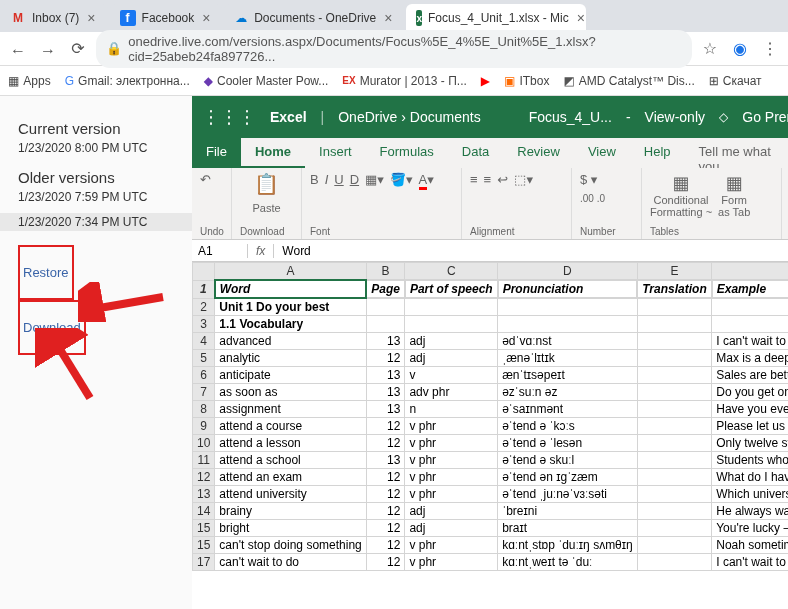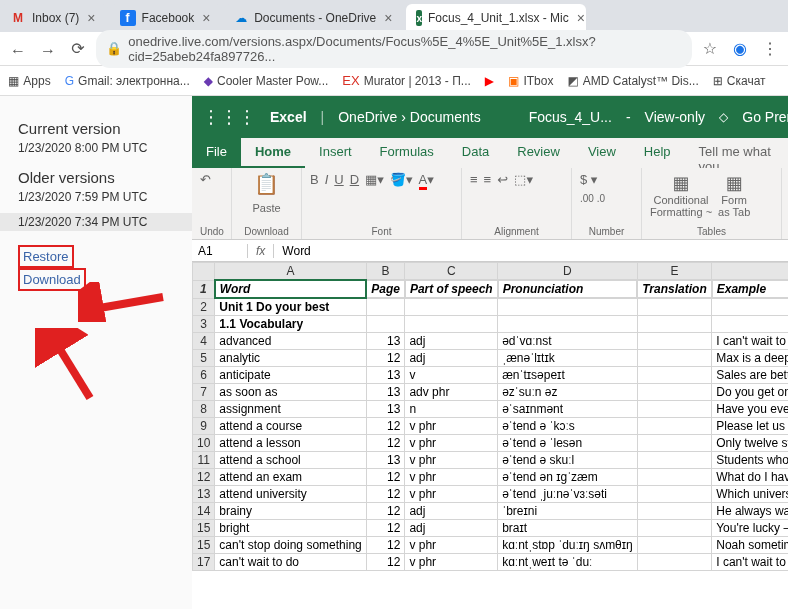--- a/index.html
+++ b/index.html
@@ -17,36 +17,36 @@
 .bookmarks-row { display: flex; align-items: center; height: 30px; background: #fff; padding: 0 8px; gap: 14px; font-size: 12px; color: #444; border-bottom: 1px solid #ddd; white-space: nowrap; overflow: hidden; }
 .bm { display: flex; align-items: center; gap: 4px; }
 
 
 .content { display: flex; height: calc(609px - 96px); }
 .sidebar { width: 192px; background: #fafafa; padding: 12px 0 0 18px; font-size: 13px; color: #333; position: relative; }
 .sidebar h3 { font-size: 15px; font-weight: 400; color: #333; margin: 12px 0 4px; }
 .sidebar .ts { font-size: 12px; color: #333; margin-bottom: 14px; }
 .sidebar .sel { background: #e8e8e8; margin-left: -18px; padding: 2px 0 2px 18px; }
 .action-link { color: #3a64a8; font-size: 13px; display: inline-block; margin: 2px 0; }
-.redbox { border: 2px solid #e02020; padding: 0 3px; display: inline-block; }
+.redbox { border: 2px solid #e02020; padding: 16px 3px; display: inline-block; }
 
 
 .excel { flex: 1; display: flex; flex-direction: column; overflow: hidden; }
 .xl-header { background: #217346; color: #fff; display: flex; align-items: center; height: 42px; padding: 0 10px; font-size: 14px; gap: 14px; white-space: nowrap; overflow: hidden; }
 .xl-header .waffle { font-size: 18px; }
 .xl-header .sep { opacity: .6; }
 .xl-header .diamond { font-size: 12px; }
 .xl-tabs { display: flex; background: #f3f2f1; height: 30px; font-size: 13px; }
 .xl-tab { padding: 6px 14px; color: #217346; }
 .xl-tab.file { background: #217346; color: #fff; }
 .xl-tab.active { border-bottom: 2px solid #217346; font-weight: 600; }
 .xl-tab.tellme { margin-left: auto; color: #666; }
 .ribbon { display: flex; background: #f3f2f1; border-bottom: 1px solid #ccc; height: 72px; }
 .ribbon-group { border-right: 1px solid #ddd; padding: 4px 8px 2px; display: flex; flex-direction: column; justify-content: space-between; }
-.ribbon-group .label { font-size: 10px; color: #666; text-align: center; }
+.ribbon-group .label { font-size: 10px; color: #666; }
 .ribbon-icons { display: flex; gap: 6px; align-items: center; font-size: 13px; color: #666; flex-wrap: wrap; }
 .cellref-row { display: flex; align-items: center; height: 22px; background: #fff; border-bottom: 1px solid #ccc; font-size: 12px; }
 .cellref { width: 56px; border-right: 1px solid #ccc; padding: 0 6px; }
 .fx { padding: 0 8px; font-style: italic; color: #666; border-right: 1px solid #ccc; }
 .fval { padding: 0 8px; }
 
 
 .grid-wrap { flex: 1; overflow: auto; background: #fff; }
 table.grid { border-collapse: collapse; font-size: 12px; }
 .grid th, .grid td { border: 1px solid #d4d4d4; padding: 1px 4px; white-space: nowrap; text-align: left; vertical-align: top; height: 17px; }
@@ -116,21 +116,21 @@
       </span>
     <span class="bm">
         <span style="color:#4285f4">G</span>
         <span>Gmail: электронна...</span>
       </span>
     <span class="bm">
         <span style="color:#6a3ab2">◆</span>
         <span>Cooler Master Pow...</span>
       </span>
     <span class="bm">
-        <span style="color:#d93025;font-size:13px;font-weight:normal">EX</span>
+        <span style="color:#d93025;font-size:10px;font-weight:bold">EX</span>
         <span>Murator | 2013 - П...</span>
       </span>
     <span class="bm">
         <span style="color:#ff0000">▶</span>
       </span>
     <span class="bm">
         <span style="color:#ff6a00">▣</span>
         <span>ITbox</span>
       </span>
     <span class="bm">

